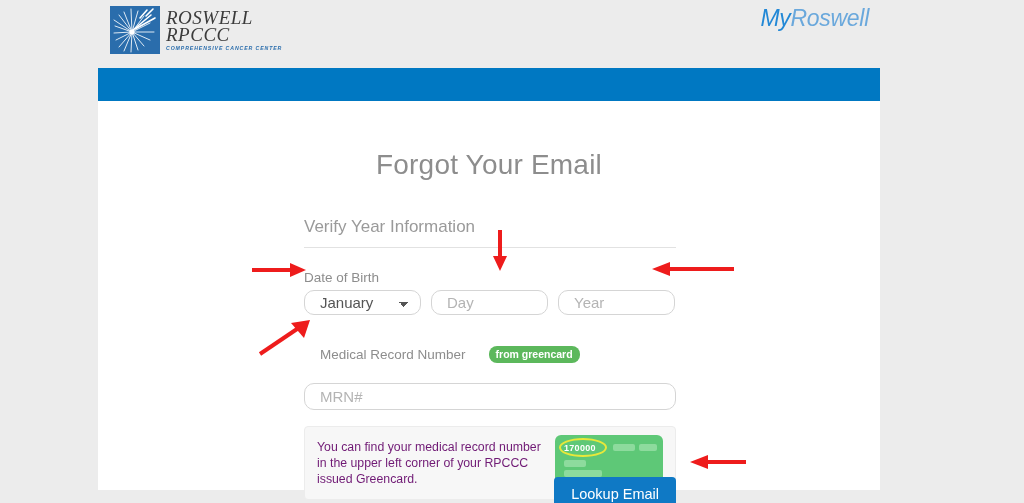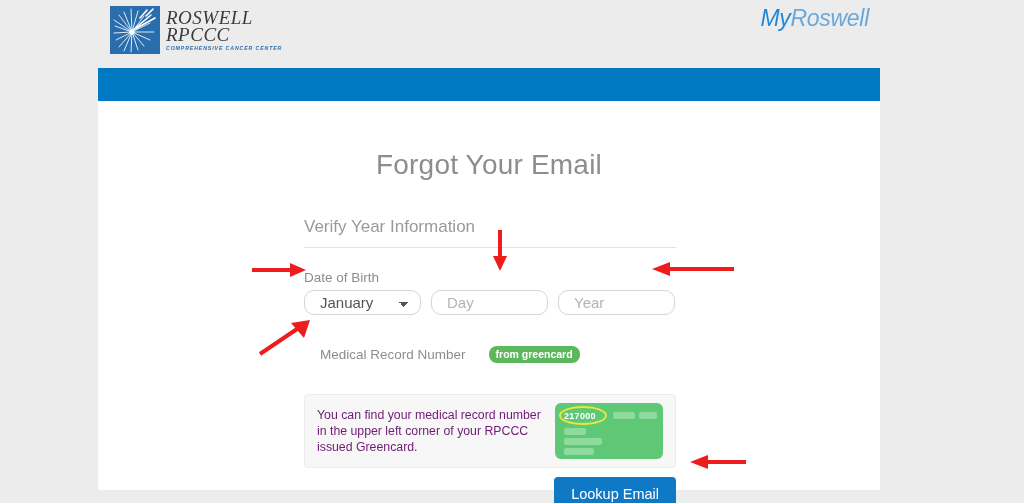--- a/index.html
+++ b/index.html
@@ -316,27 +316,28 @@
         </select>
         <input class="ctrl inp-day" type="text" placeholder="Day" style="">
         <input class="ctrl inp-year" type="text" placeholder="Year" style="">
       </div>
 
       <div class="mrn-block">
         <div class="mrn-label-row">
           <span class="field-label" style="margin:16px;">Medical Record Number</span>
           <span class="badge">from greencard</span>
         </div>
+        <input class="ctrl inp-mrn" type="text" placeholder="MRN#" style="">
       </div>
 
       <div class="help-box">
         <div class="help-text">You can find your medical record number in the upper left corner of your RPCCC issued Greencard.</div>
         <div class="greencard">
           <div class="gc-ellipse"></div>
-          <div class="gc-num">217000</div>
+          <div class="gc-num">170000</div>
           <div class="gc-bar gc-b1"></div>
           <div class="gc-bar gc-b2"></div>
           <div class="gc-bar gc-b3"></div>
           <div class="gc-bar gc-b4"></div>
           <div class="gc-bar gc-b5"></div>
         </div>
       </div>
 
     </div>
 

